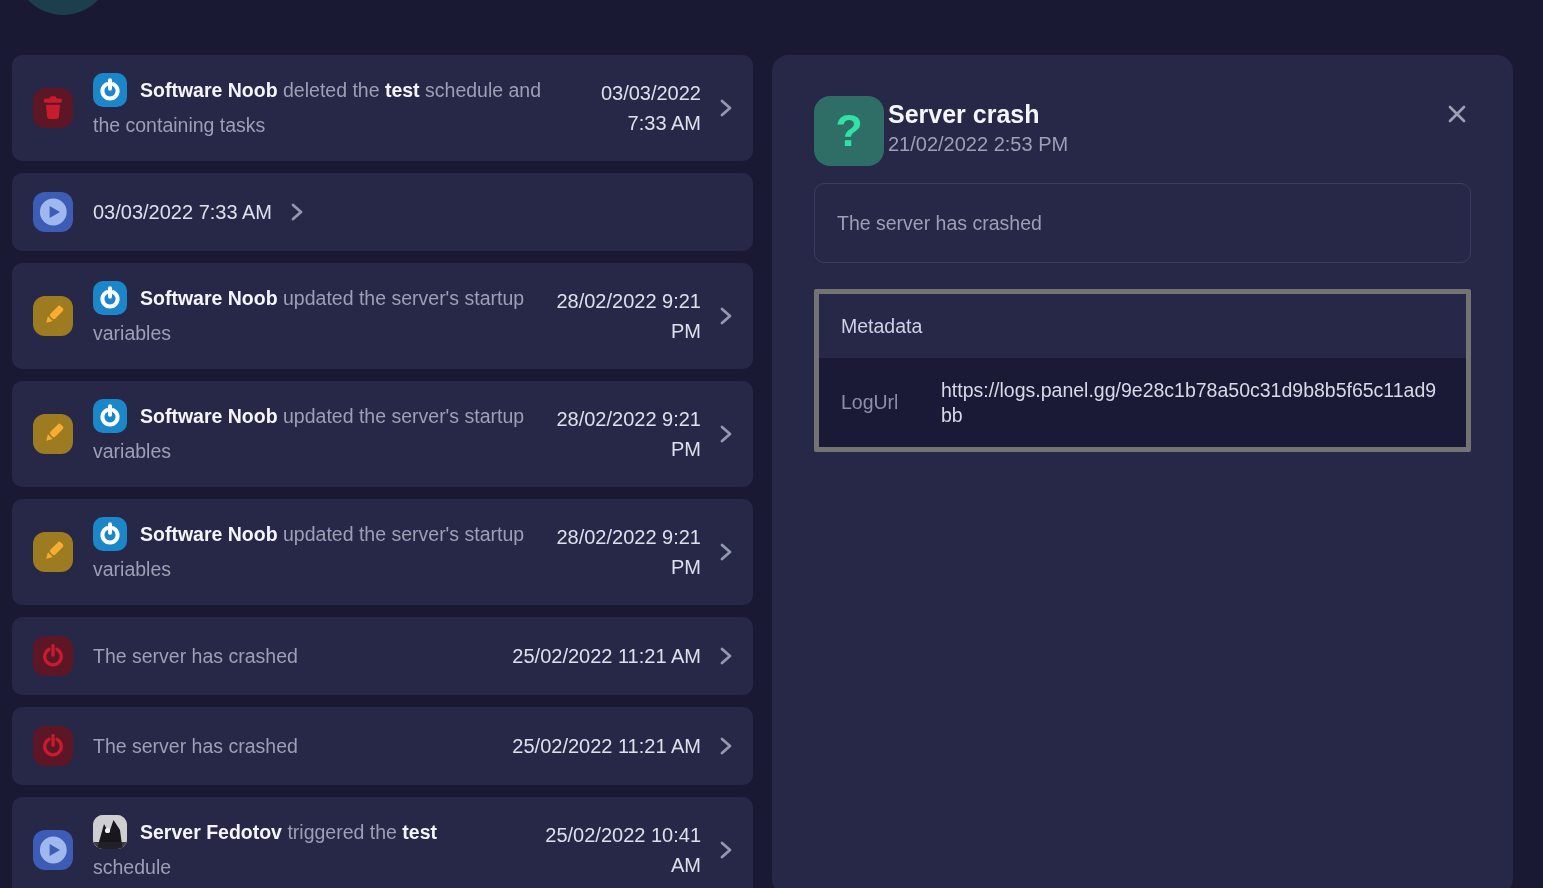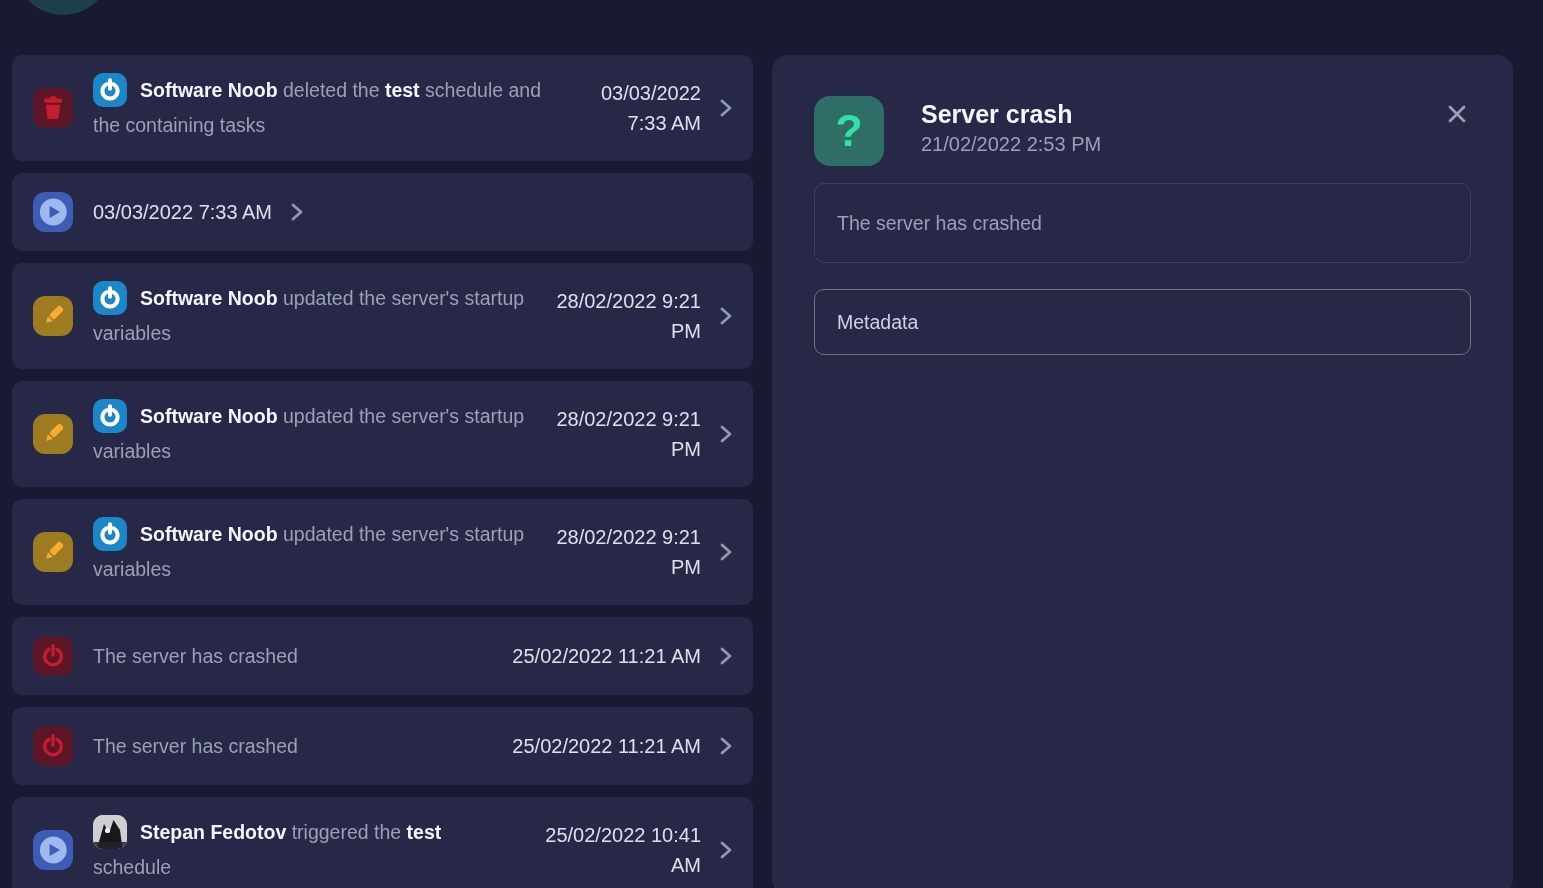--- a/index.html
+++ b/index.html
@@ -49,34 +49,34 @@
     position:absolute;left:772px;top:55px;width:741px;height:840px;
     box-sizing:border-box;background:#272748;border-radius:16px;
     padding:41px 42px;
   }
   .panel-header{display:flex;align-items:flex-start;position:relative;}
   .event-badge{
     width:70px;height:70px;border-radius:16px;background:#2e6e67;
     color:#30e3a5;font-size:45px;font-weight:700;
     display:flex;align-items:center;justify-content:center;flex:0 0 70px;
   }
-  .header-text{margin-left:37px;padding-top:3px;}
+  .header-text{margin-left:4px;padding-top:3px;}
   .panel-title{font-size:25px;line-height:30px;font-weight:600;color:#f4f6fb;margin:0;}
   .panel-timestamp{font-size:20px;line-height:26px;color:#9ba0b4;margin-top:2px;}
   .close-btn{
     position:absolute;top:6px;right:2px;width:24px;height:24px;
     background:none;border:none;padding:0;cursor:pointer;
     display:flex;align-items:center;justify-content:center;
   }
   .desc-box{
     margin-top:17px;border:1px solid #3d3d60;border-radius:10px;
     padding:28px 22px;font-size:19.5px;line-height:22px;color:#9ba0b4;
   }
   .meta-box{
-    margin-top:26px;border:1px solid #737373;border-radius:10px;overflow:hidden;
+    margin-top:26px;border:5px solid #737373;border-radius:2px;overflow:hidden;
   }
   .meta-header{padding:21px 22px;font-size:19.5px;line-height:22px;color:#ced2e2;}
   .meta-row{background:#1b1a36;display:flex;align-items:center;padding:20px 22px;}
   .meta-key{flex:0 0 78px;margin-right:22px;font-size:19.5px;color:#8b8fa6;}
   .meta-value{flex:1 1 auto;min-width:0;font-size:19.5px;line-height:24.5px;color:#d7dae6;word-break:break-all;}
 </style>
 </head>
 <body>
 
 <div class="top-circle"></div>
@@ -213,21 +213,21 @@
        <path d="M16.6 13.9 L27 20 L16.6 26.1 Z" fill="#3c5cb5"></path>
      </svg>
       </div>
     <div class="desc"><span class="avatar" style="background:#c9c9cc">
        <svg width="34" height="34" viewBox="0 0 34 34">
          <rect x="0" y="0" width="34" height="34" fill="#cfcfd2"></rect>
          <path d="M4 34 L11 9 L16 18 L20.5 5 L27 15 L29.5 34 Z" fill="#17171c"></path>
          <circle cx="14.5" cy="15.5" r="2.6" fill="#efefef"></circle>
          <rect x="0" y="27" width="34" height="7" fill="#222228" opacity="0.85"></rect>
        </svg>
-     </span><b>Stepan Fedotov</b><span> triggered the </span><b>test</b><span> schedule</span></div>
+     </span><b>Server Fedotov</b><span> triggered the </span><b>test</b><span> schedule</span></div>
     <div class="date">25/02/2022 10:41 AM</div>
     <svg class="chev" width="14" height="20" viewBox="0 0 14 20">
       <path d="M3 3 L11 10 L3 17" fill="none" stroke="#9298ad" stroke-width="2.8" stroke-linecap="round" stroke-linejoin="round"></path>
     </svg>
   </div>
 </div>
 
 <div class="detail-panel">
   <div class="panel-header">
     <div class="event-badge" id="event-badge">?</div>
@@ -241,14 +241,18 @@
       </svg>
     </button>
   </div>
 
   <div class="desc-box">
     <span>The server has crashed</span>
   </div>
 
   <div class="meta-box">
     <div class="meta-header">Metadata</div>
+    <div class="meta-row">
+      <div class="meta-key">LogUrl</div>
+      <div class="meta-value">https://logs.panel.gg/9e28c1b78a50c31d9b8b5f65c11ad9bb</div>
+    </div>
   </div>
 </div>
 
 </body></html>

